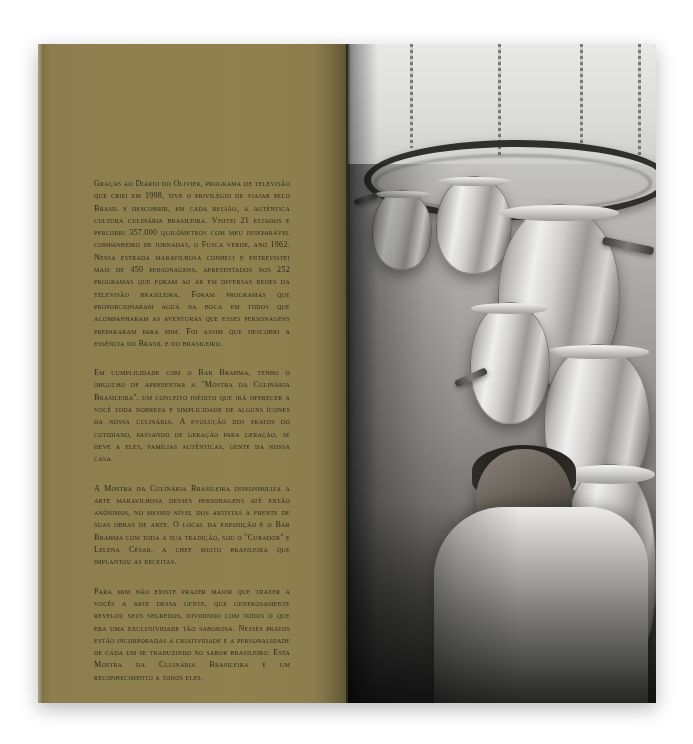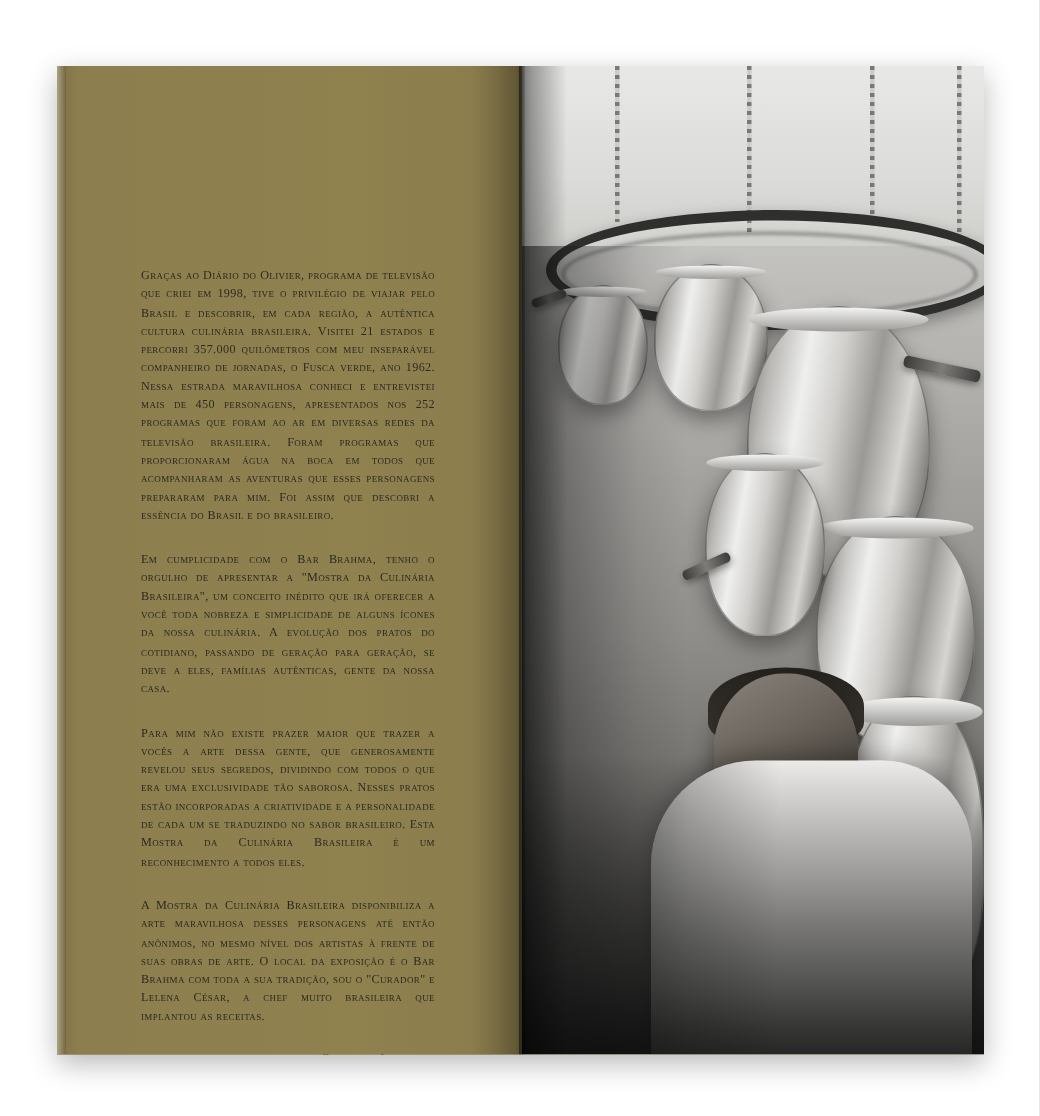--- a/index.html
+++ b/index.html
@@ -268,22 +268,22 @@
 <div id="page">
 
   <div class="spread">
 
     <div class="left-page">
       <div class="page-edge-left"></div>
 
       <div class="text-block">
         <p class="para">Graças ao Diário do Olivier, programa de televisão que criei em 1998, tive o privilégio de viajar pelo Brasil e descobrir, em cada região, a autêntica cultura culinária brasileira. Visitei 21 estados e percorri 357.000 quilômetros com meu inseparável companheiro de jornadas, o Fusca verde, ano 1962. Nessa estrada maravilhosa conheci e entrevistei mais de 450 personagens, apresentados nos 252 programas que foram ao ar em diversas redes da televisão brasileira. Foram programas que proporcionaram água na boca em todos que acompanharam as aventuras que esses personagens prepararam para mim. Foi assim que descobri a essência do Brasil e do brasileiro.</p>
         <p class="para">Em cumplicidade com o Bar Brahma, tenho o orgulho de apresentar a "Mostra da Culinária Brasileira", um conceito inédito que irá oferecer a você toda nobreza e simplicidade de alguns ícones da nossa culinária. A evolução dos pratos do cotidiano, passando de geração para geração, se deve a eles, famílias autênticas, gente da nossa casa.</p>
+        <p class="para">A Mostra da Culinária Brasileira disponibiliza a arte maravilhosa desses personagens até então anônimos, no mesmo nível dos artistas à frente de suas obras de arte. O local da exposição é o Bar Brahma com toda a sua tradição, sou o "Curador" e Lelena César, a chef muito brasileira que implantou as receitas.</p>
         <p class="para">Para mim não existe prazer maior que trazer a vocês a arte dessa gente, que generosamente revelou seus segredos, dividindo com todos o que era uma exclusividade tão saborosa. Nesses pratos estão incorporadas a criatividade e a personalidade de cada um se traduzindo no sabor brasileiro. Esta Mostra da Culinária Brasileira é um reconhecimento a todos eles.</p>
-        <p class="para">A Mostra da Culinária Brasileira disponibiliza a arte maravilhosa desses personagens até então anônimos, no mesmo nível dos artistas à frente de suas obras de arte. O local da exposição é o Bar Brahma com toda a sua tradição, sou o "Curador" e Lelena César, a chef muito brasileira que implantou as receitas.</p>
         <p class="signature">Olivier Anquier</p>
       </div>
     </div>
 
     <div class="right-page">
       <div class="photo">
 
         <div class="ceiling"></div>
 
         <div class="chain" style="left:62px; top:0; height:104px;"></div>

